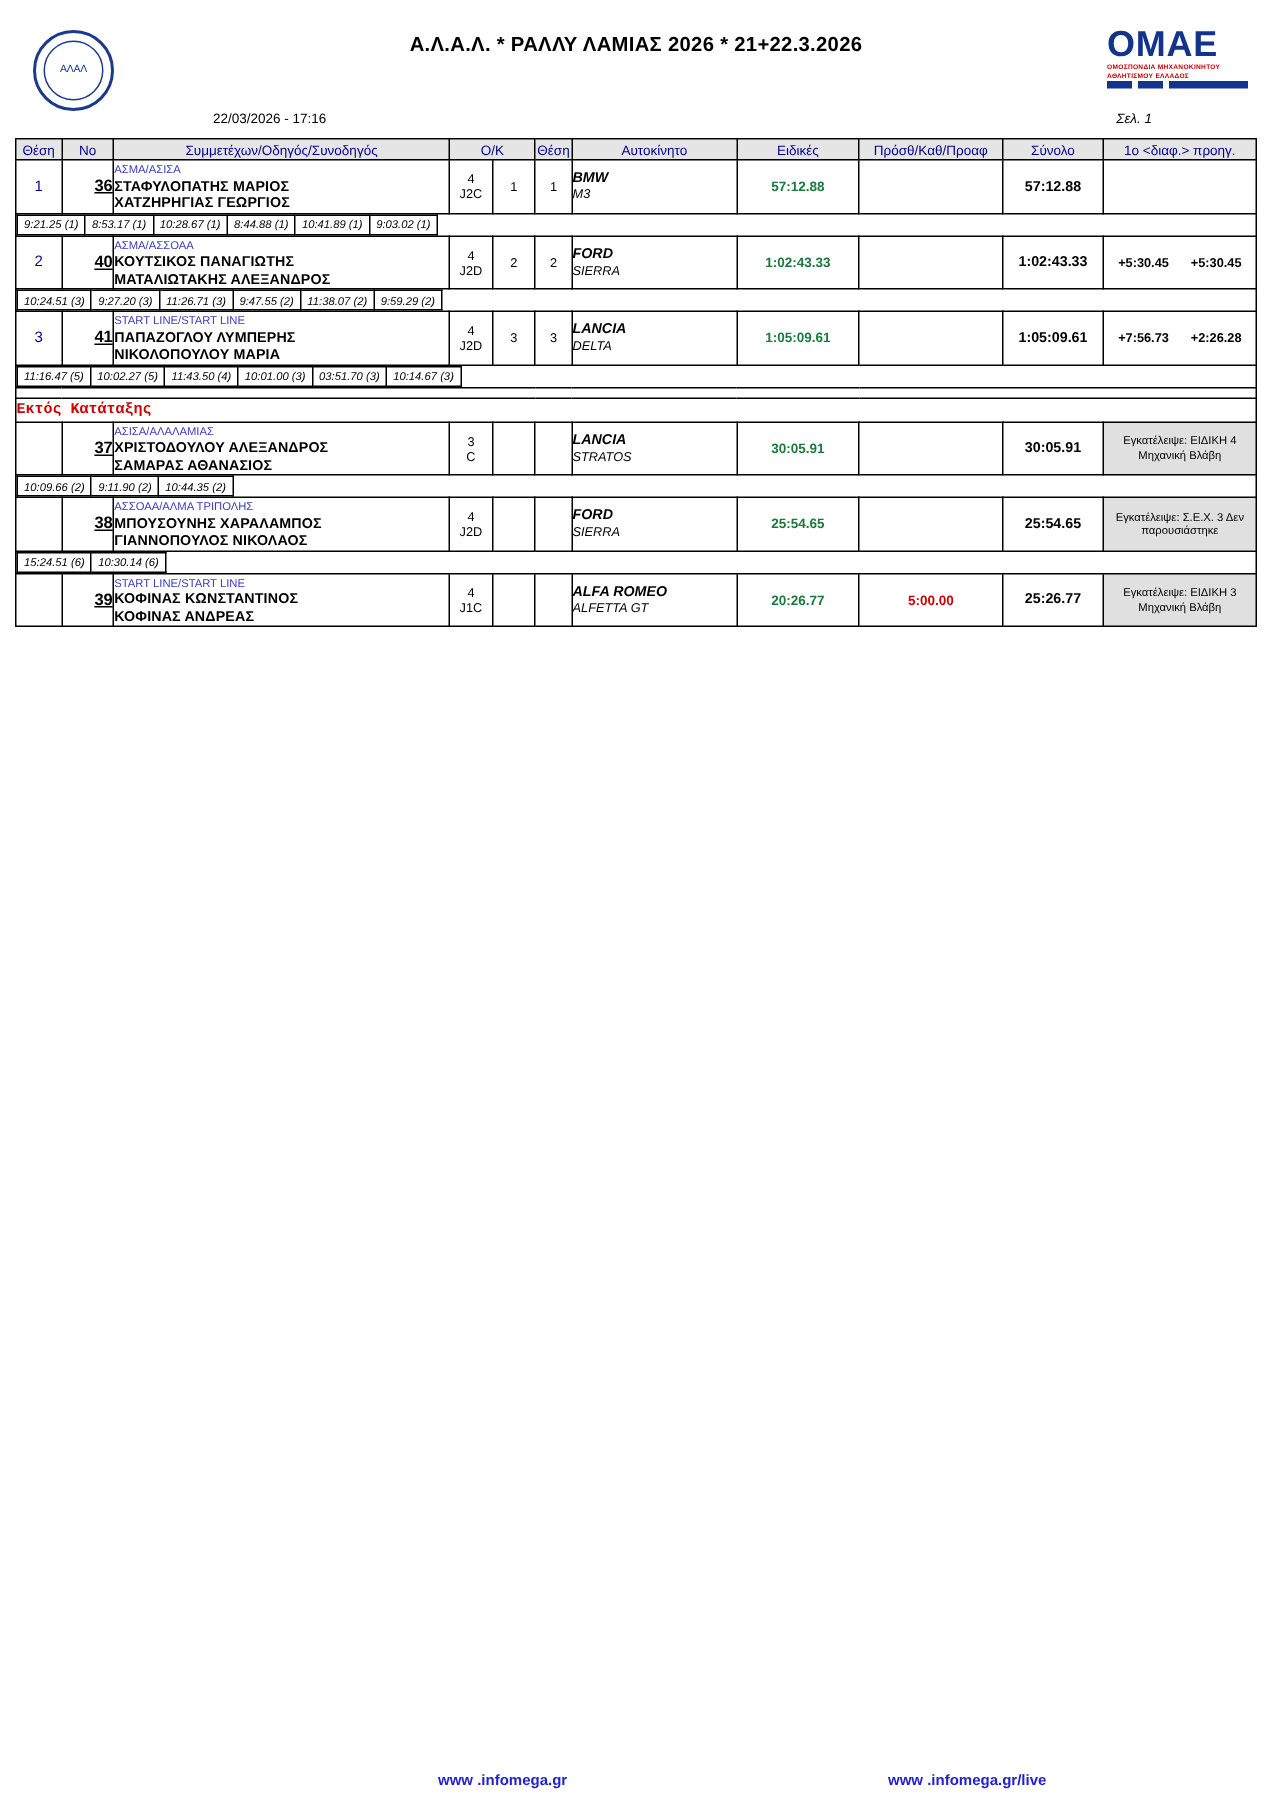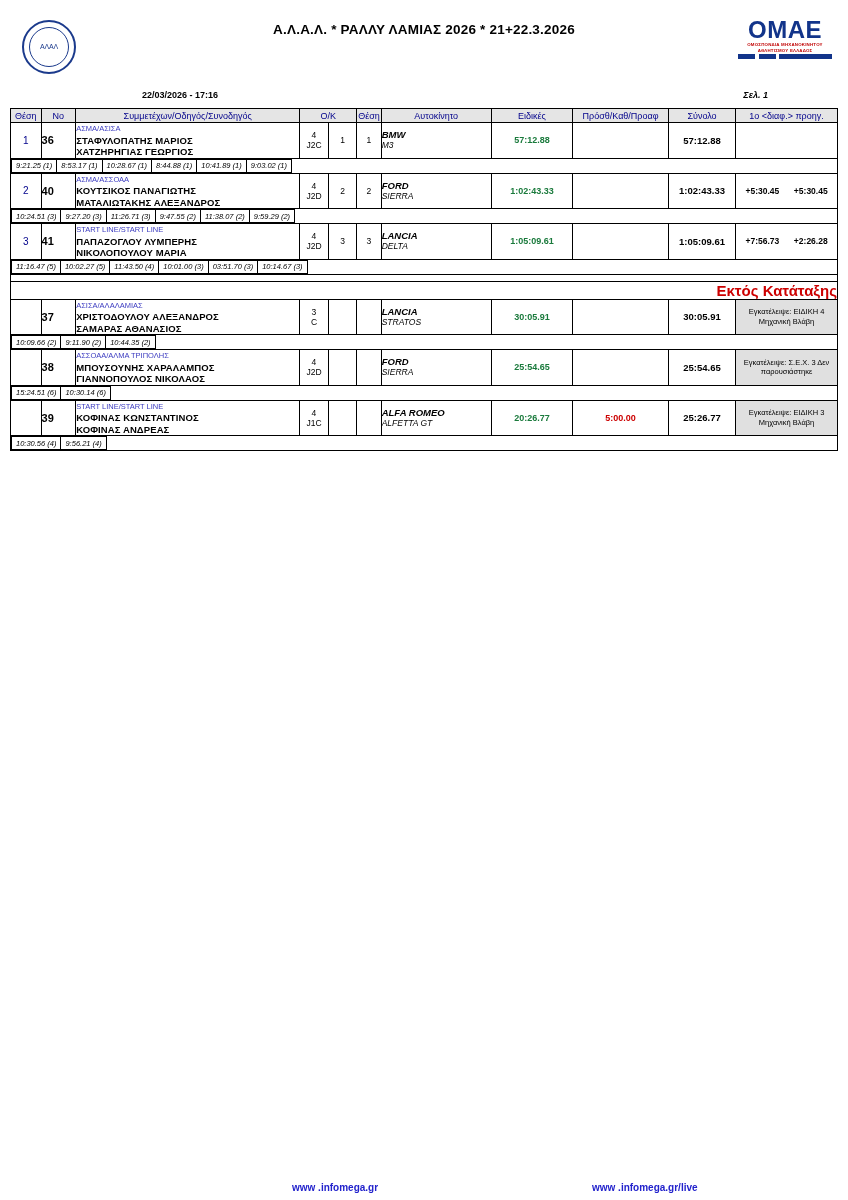--- a/index.html
+++ b/index.html
@@ -57,21 +57,21 @@
     text-align: center;
     line-height: 8px;
     letter-spacing: -0.2px;
   }
   .logo-right {
     position: absolute;
     right: 6px;
     top: 10px;
     width: 94px;
     height: 44px;
-    text-align: center;
+    text-align: left;
   }
   .logo-right .omae {
     font-weight: bold;
     font-size: 24px;
     color: #12348a;
     letter-spacing: 0.5px;
     line-height: 24px;
   }
   .logo-right .omae-sub {
     font-size: 4.4px;
@@ -96,22 +96,21 @@
     text-align: center;
     font-weight: bold;
     font-size: 12px;
     color: #1a7a3c;
     padding-top: 6px;
   }
   .meta-row {
     position: relative;
     height: 16px;
     font-size: 9px;
-    margin-top: 24px;
-    font-weight: bold;
+    margin-top: 8px;
   }
   .meta-date {
     position: absolute;
     left: 132px;
     top: 0;
   }
   .meta-page {
     position: absolute;
     right: 70px;
     top: 0;
@@ -149,23 +148,24 @@
   .c-pen   { width: 94px; }
   .c-tot   { width: 66px; }
   .c-diff  { width: 100px; }
 
   .r-pos {
     text-align: center;
     font-size: 10px;
     color: #00008b;
   }
   .r-no {
-    text-align: left;
+    text-align: right;
     font-weight: bold;
     font-size: 11px;
+    text-decoration: underline;
   }
   .crew {
     padding: 2px 4px;
     line-height: 11.5px;
   }
   .crew .club {
     font-size: 7.5px;
     color: #3b3bc0;
   }
   .crew .drv, .crew .cod {
@@ -243,25 +243,26 @@
   table.splits td {
     border: 1px solid #000;
     font-size: 7.5px;
     text-align: center;
     padding: 1px 4px;
     height: 10px;
     white-space: nowrap;
   }
 
   .outclass {
-    text-align: right;
+    text-align: left;
     color: #cc0000;
     font-weight: bold;
-    font-size: 15px;
+    font-size: 10px;
     height: 15px;
+    font-family: Liberation Mono, monospace;
   }
   .spacer-row td {
     border: none;
     height: 6px;
   }
 
   
   .footer {
     position: absolute;
     left: 0;
@@ -523,32 +524,20 @@
           <td class="clpos-cell"></td>
           <td class="car">
             <div class="make">ALFA ROMEO</div>
             <div class="model">ALFETTA GT</div>
           </td>
           <td class="spec">20:26.77</td>
           <td class="pen">5:00.00</td>
           <td class="tot">25:26.77</td>
           <td class="retire">Εγκατέλειψε: ΕΙΔΙΚΗ 3 Μηχανική Βλάβη</td>
         </tr>
-        <tr class="splits-row">
-          <td colspan="11">
-            <table class="splits">
-              <tbody>
-                <tr>
-                  <td>10:30.56 (4)</td>
-                  <td>9:56.21 (4)</td>
-                </tr>
-              </tbody>
-            </table>
-          </td>
-        </tr>
       </tbody>
   </table>
 
   <div class="footer">
     <span class="f1">www .infomega.gr</span>
     <span class="f2">www .infomega.gr/live</span>
   </div>
 
 </div>
 

